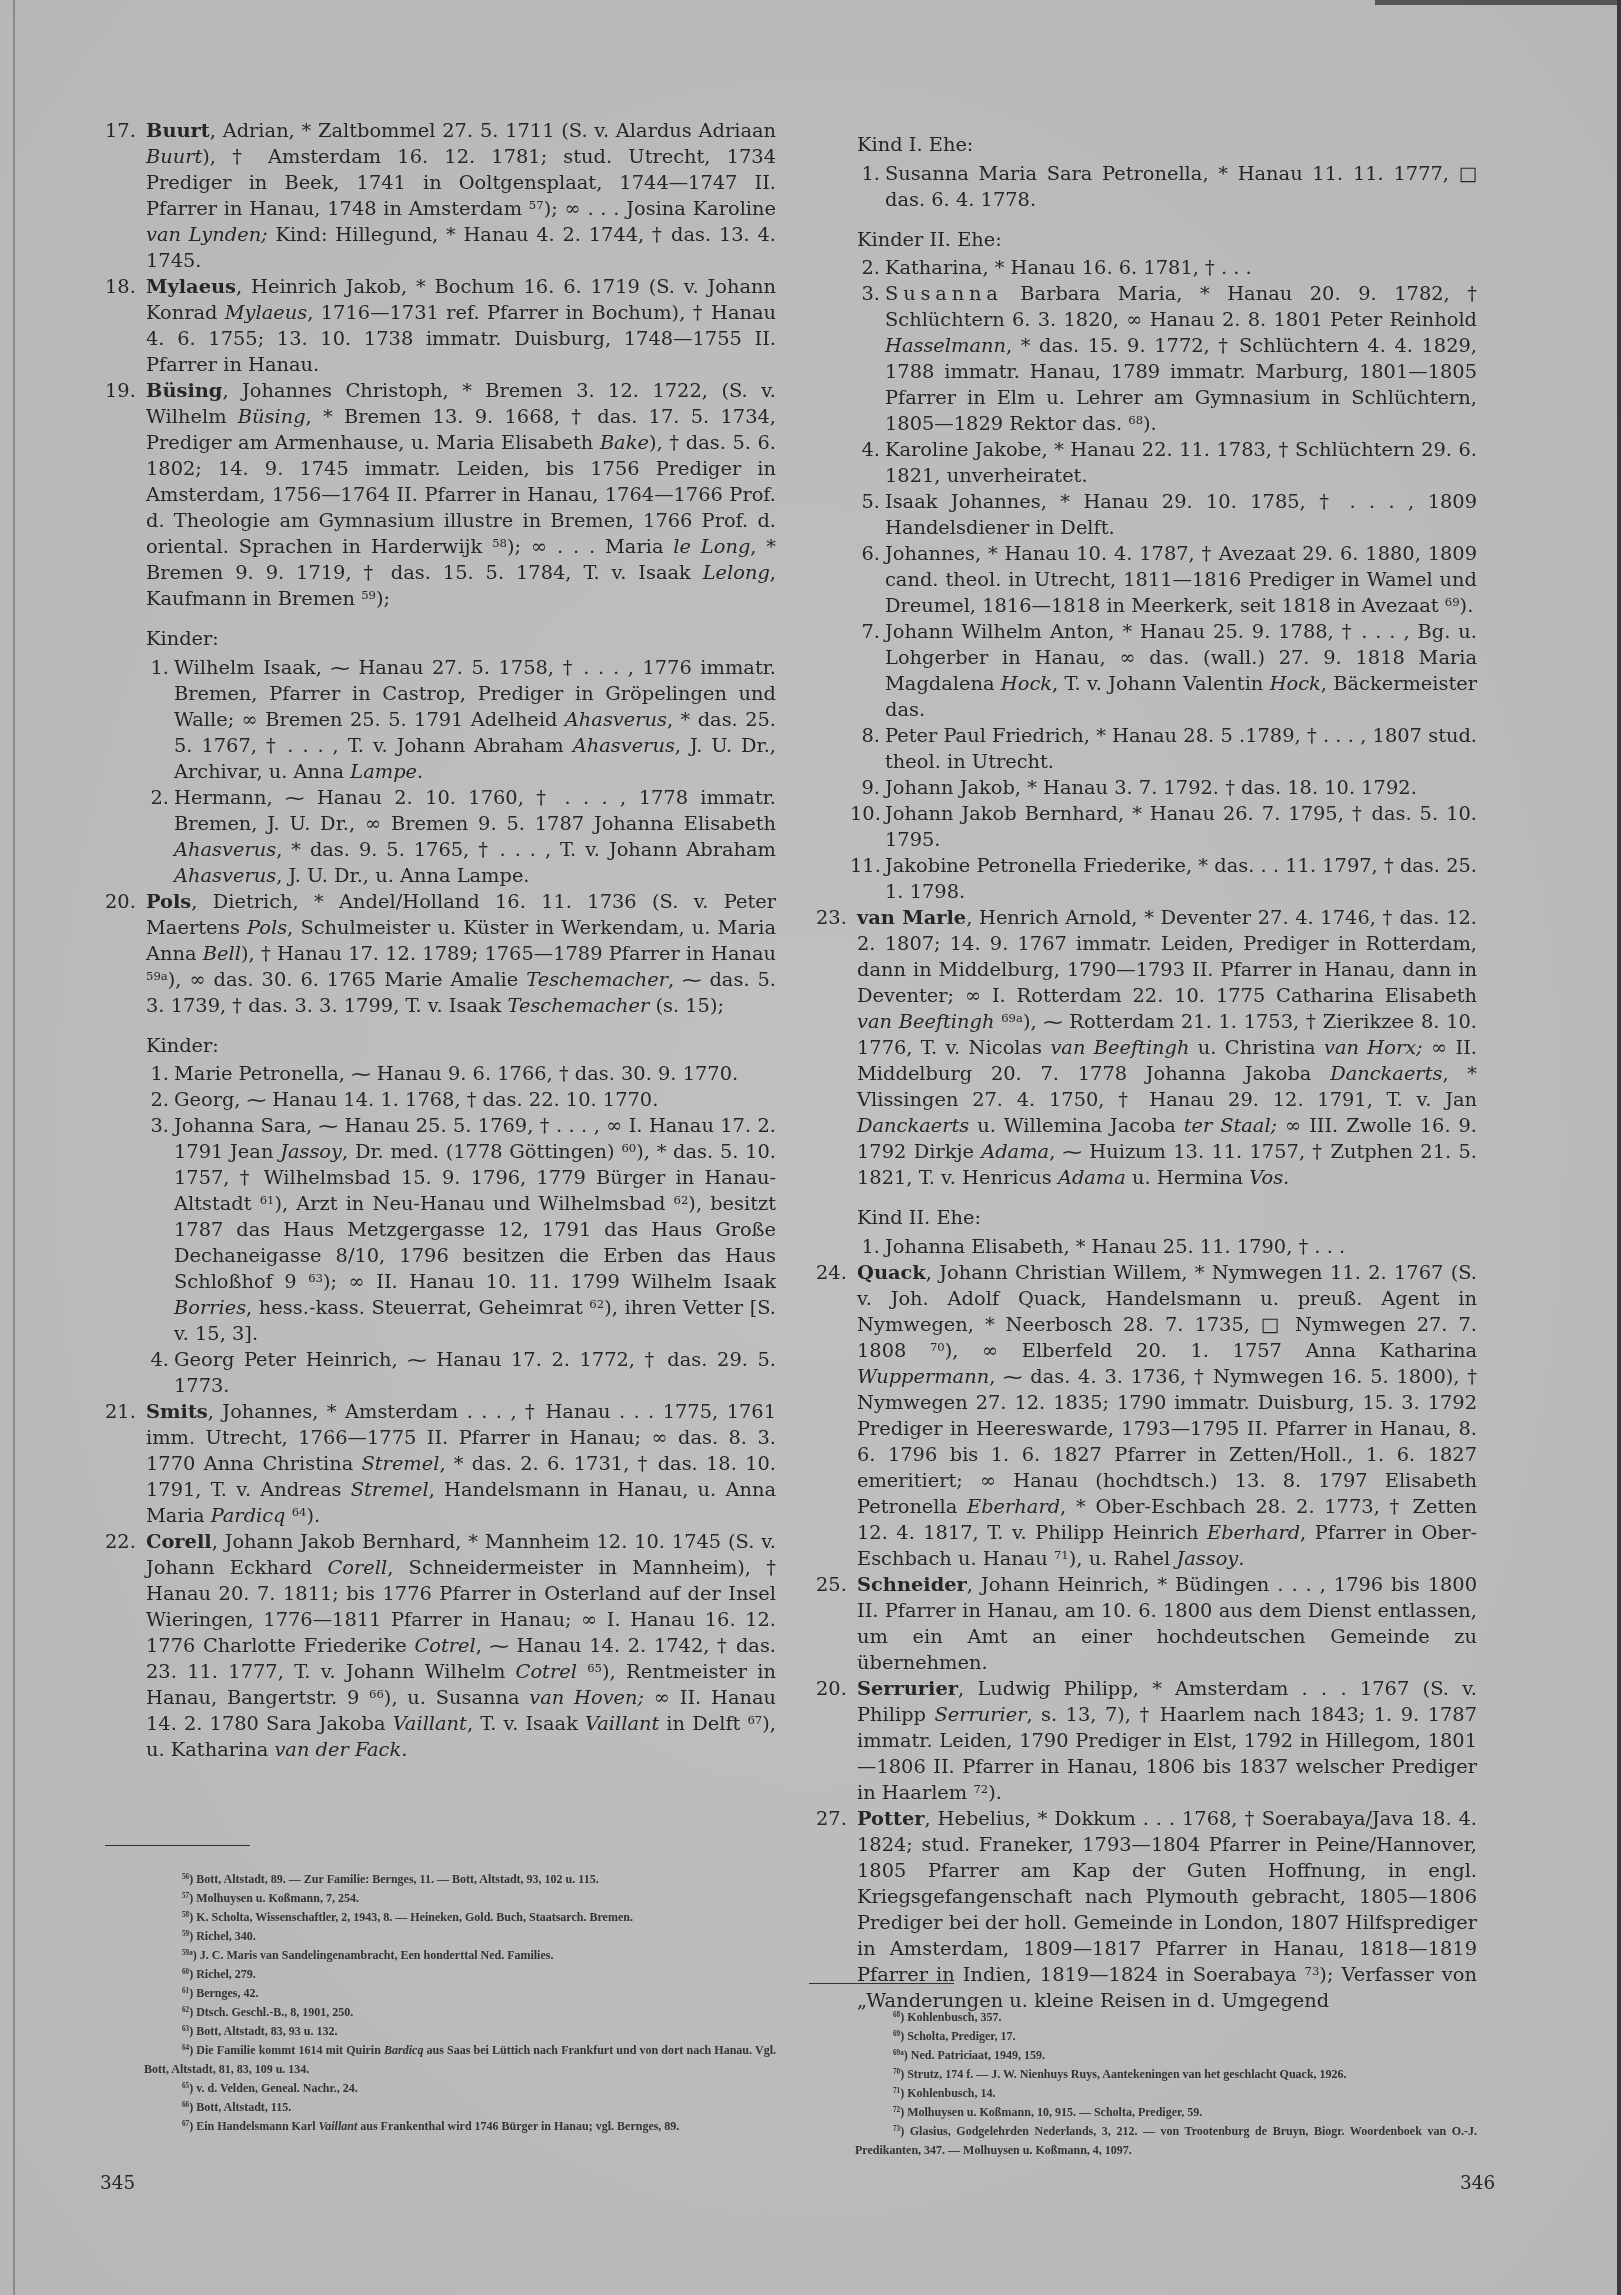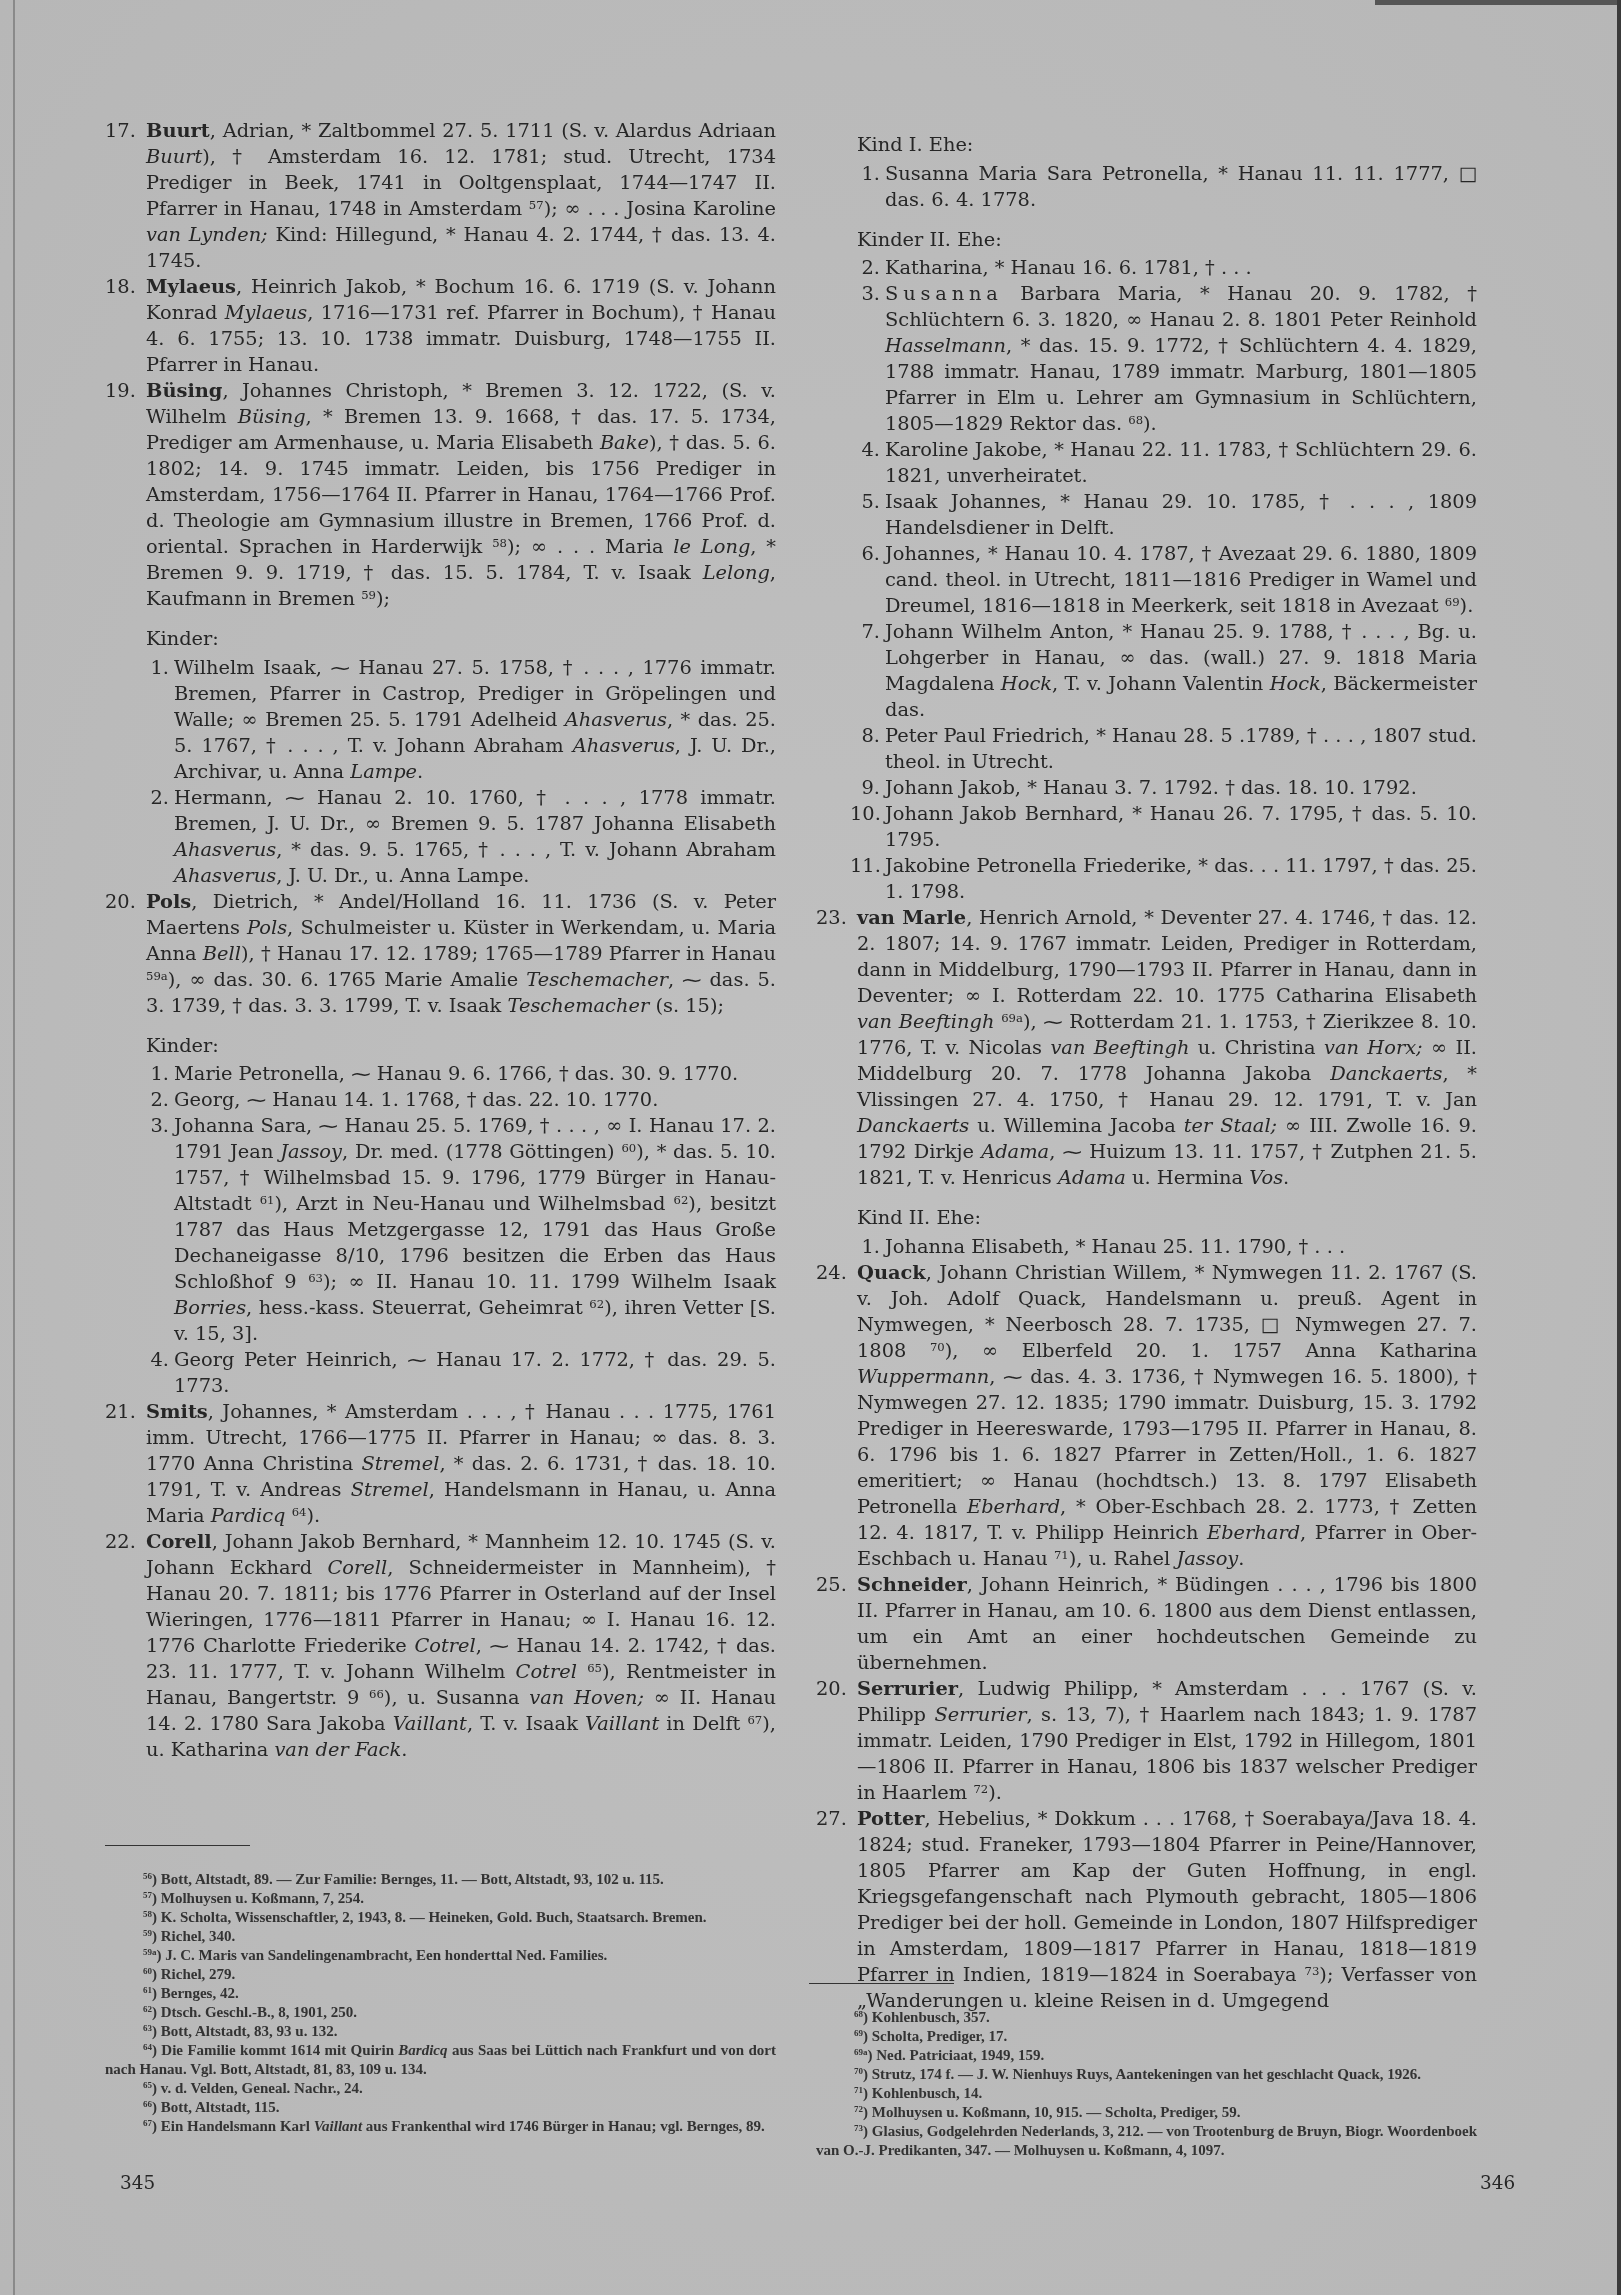--- a/index.html
+++ b/index.html
@@ -78,35 +78,35 @@
     i { font-style: italic; }
     sup { font-size: 0.6em; vertical-align: 0.55em; line-height: 0; }
 
     .fn-rule {
       width: 145px;
       height: 1.3px;
       background: #333;
       margin: 17px 0 24px 0;
     }
     .footnotes {
-      font-size: 15px;
+      font-size: 12px;
       line-height: 19px;
       font-family: "Liberation Serif", "DejaVu Serif", serif;
       font-weight: bold;
       color: #333;
+      margin-left: 39px;
     }
     .footnote {
       text-indent: 38px;
       text-align: justify;
     }
     .page-num {
       position: absolute;
       font-size: 18.4px;
       font-family: "DejaVu Serif", serif;
-      margin-left: 20px;
     }
     .pn-left { left: 100px; top: 2172px; }
     .pn-right { left: 1460px; top: 2172px; }
 
     .col-left .fn-block { position: absolute; top: 1710px; left: 0; width: 671px; }
     .col-right .fn-block { position: absolute; top: 1848px; left: 0; width: 661px; }
     .col-left .fn-block .fn-rule { margin-left: 0; }
     .col-right .fn-block .fn-rule { margin-left: -6.6px; }
   </style>
 </head>

